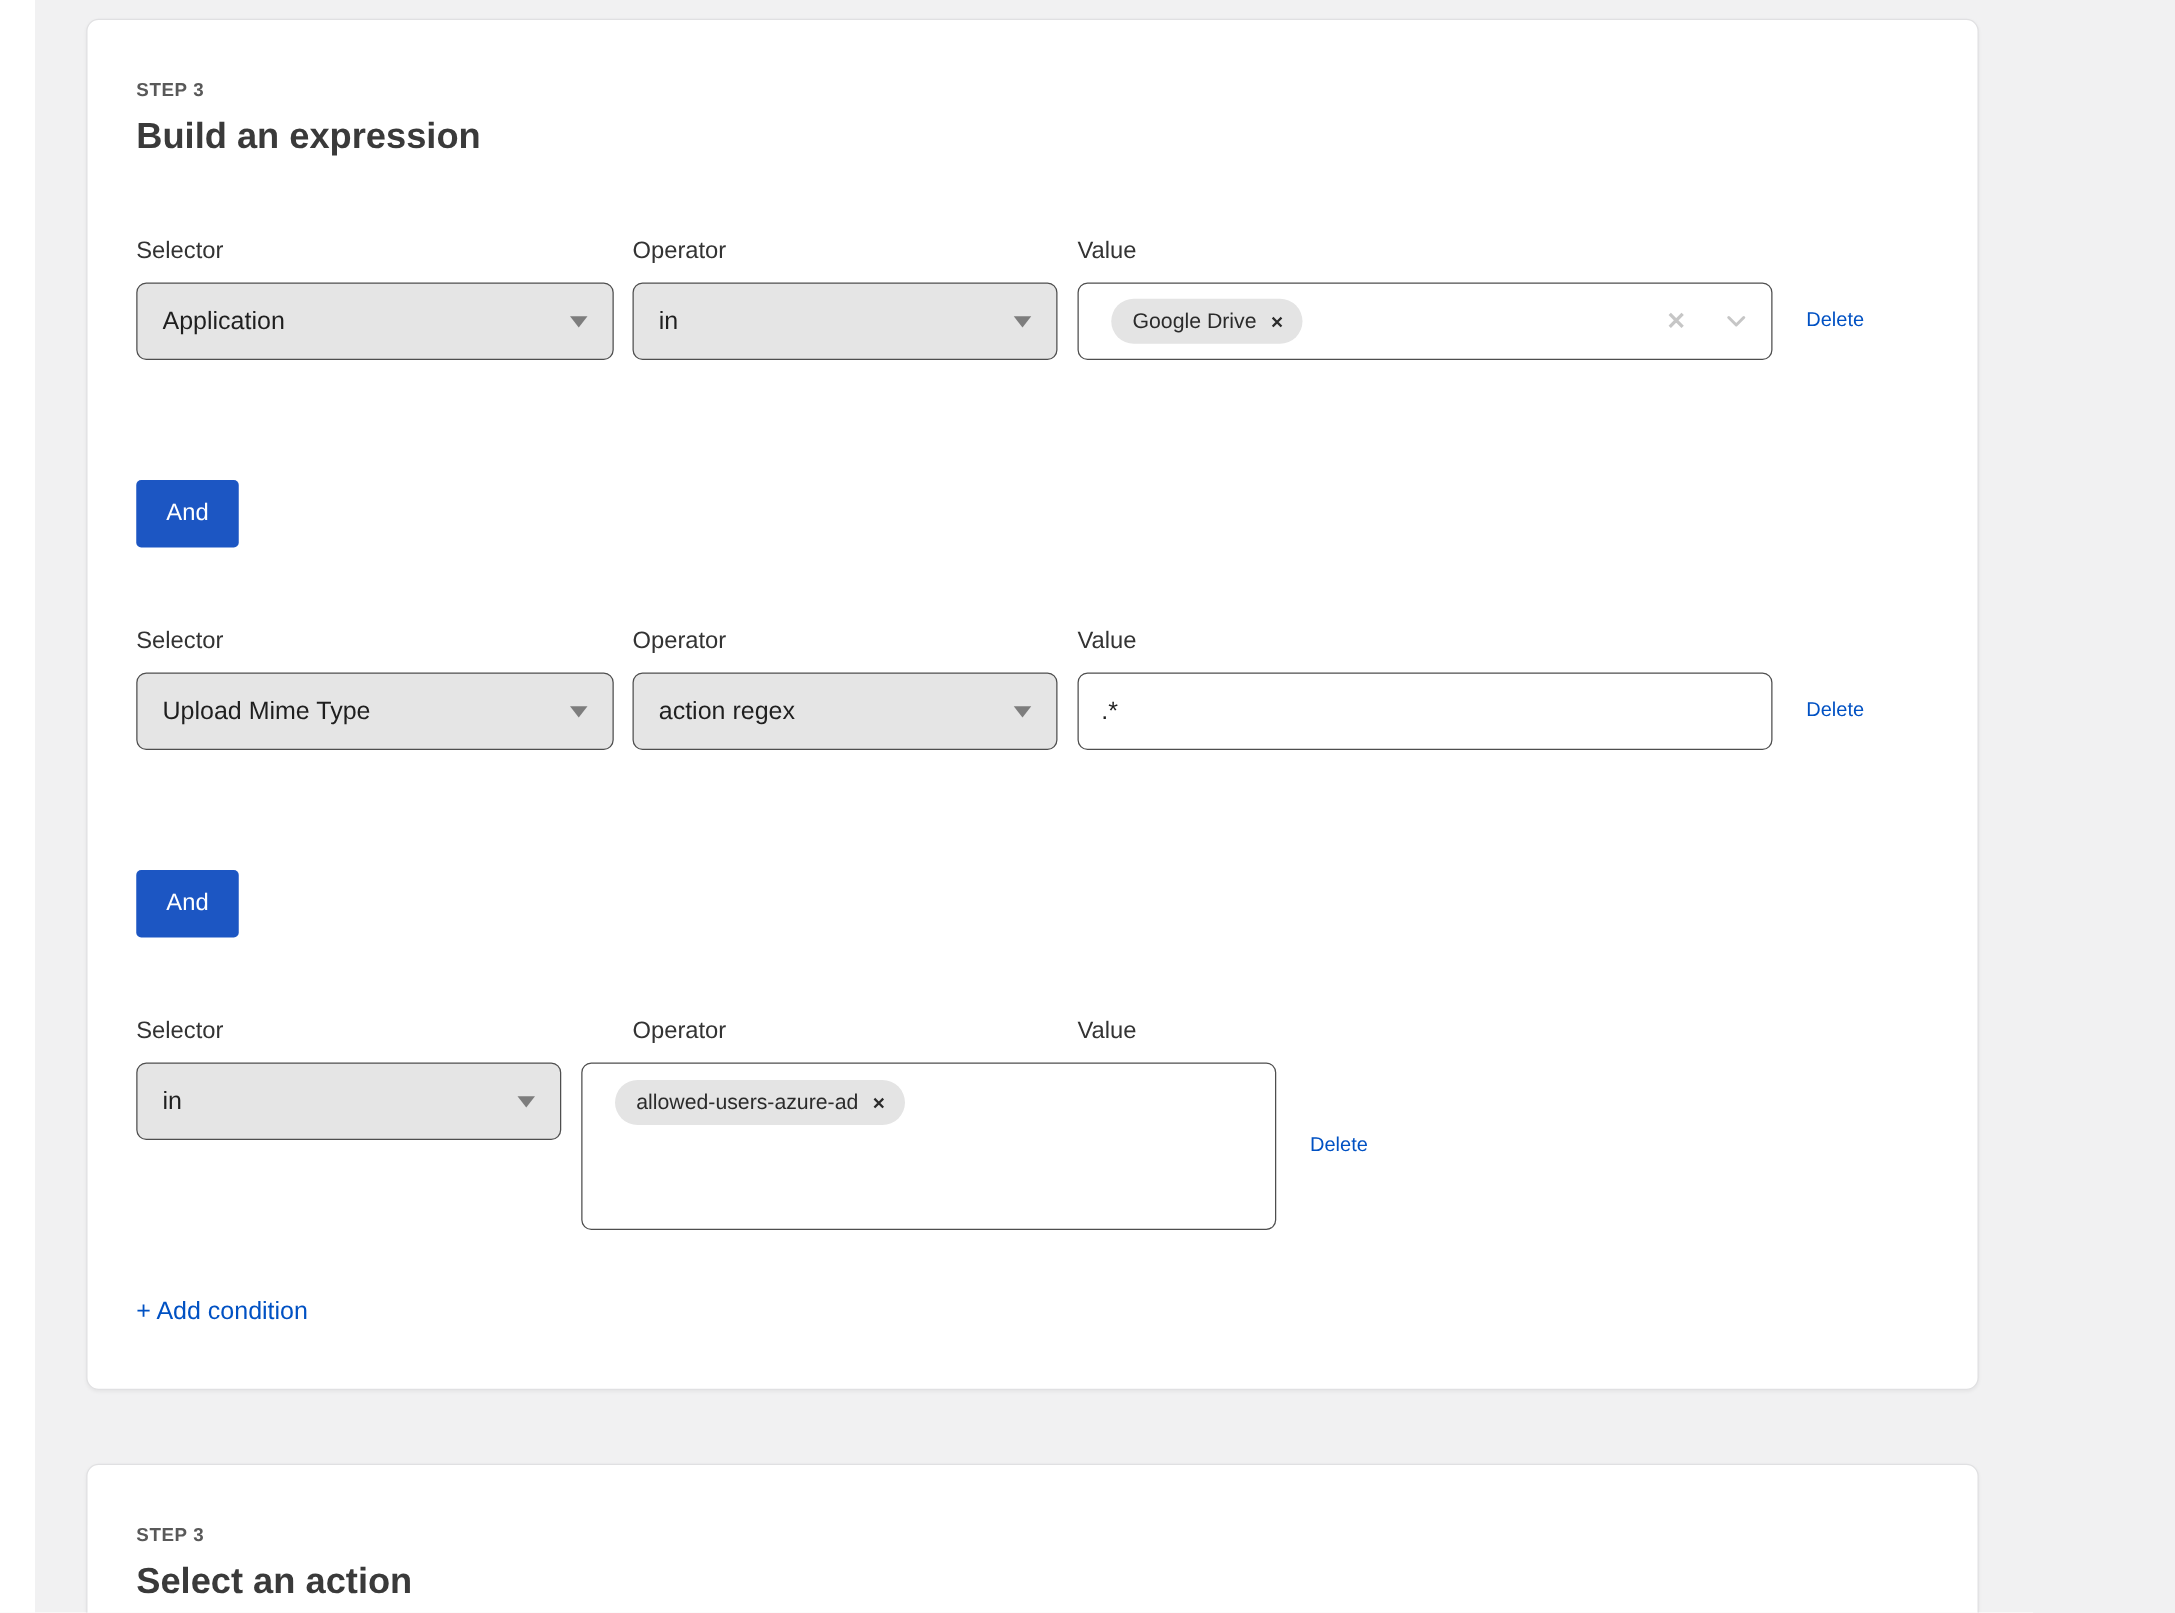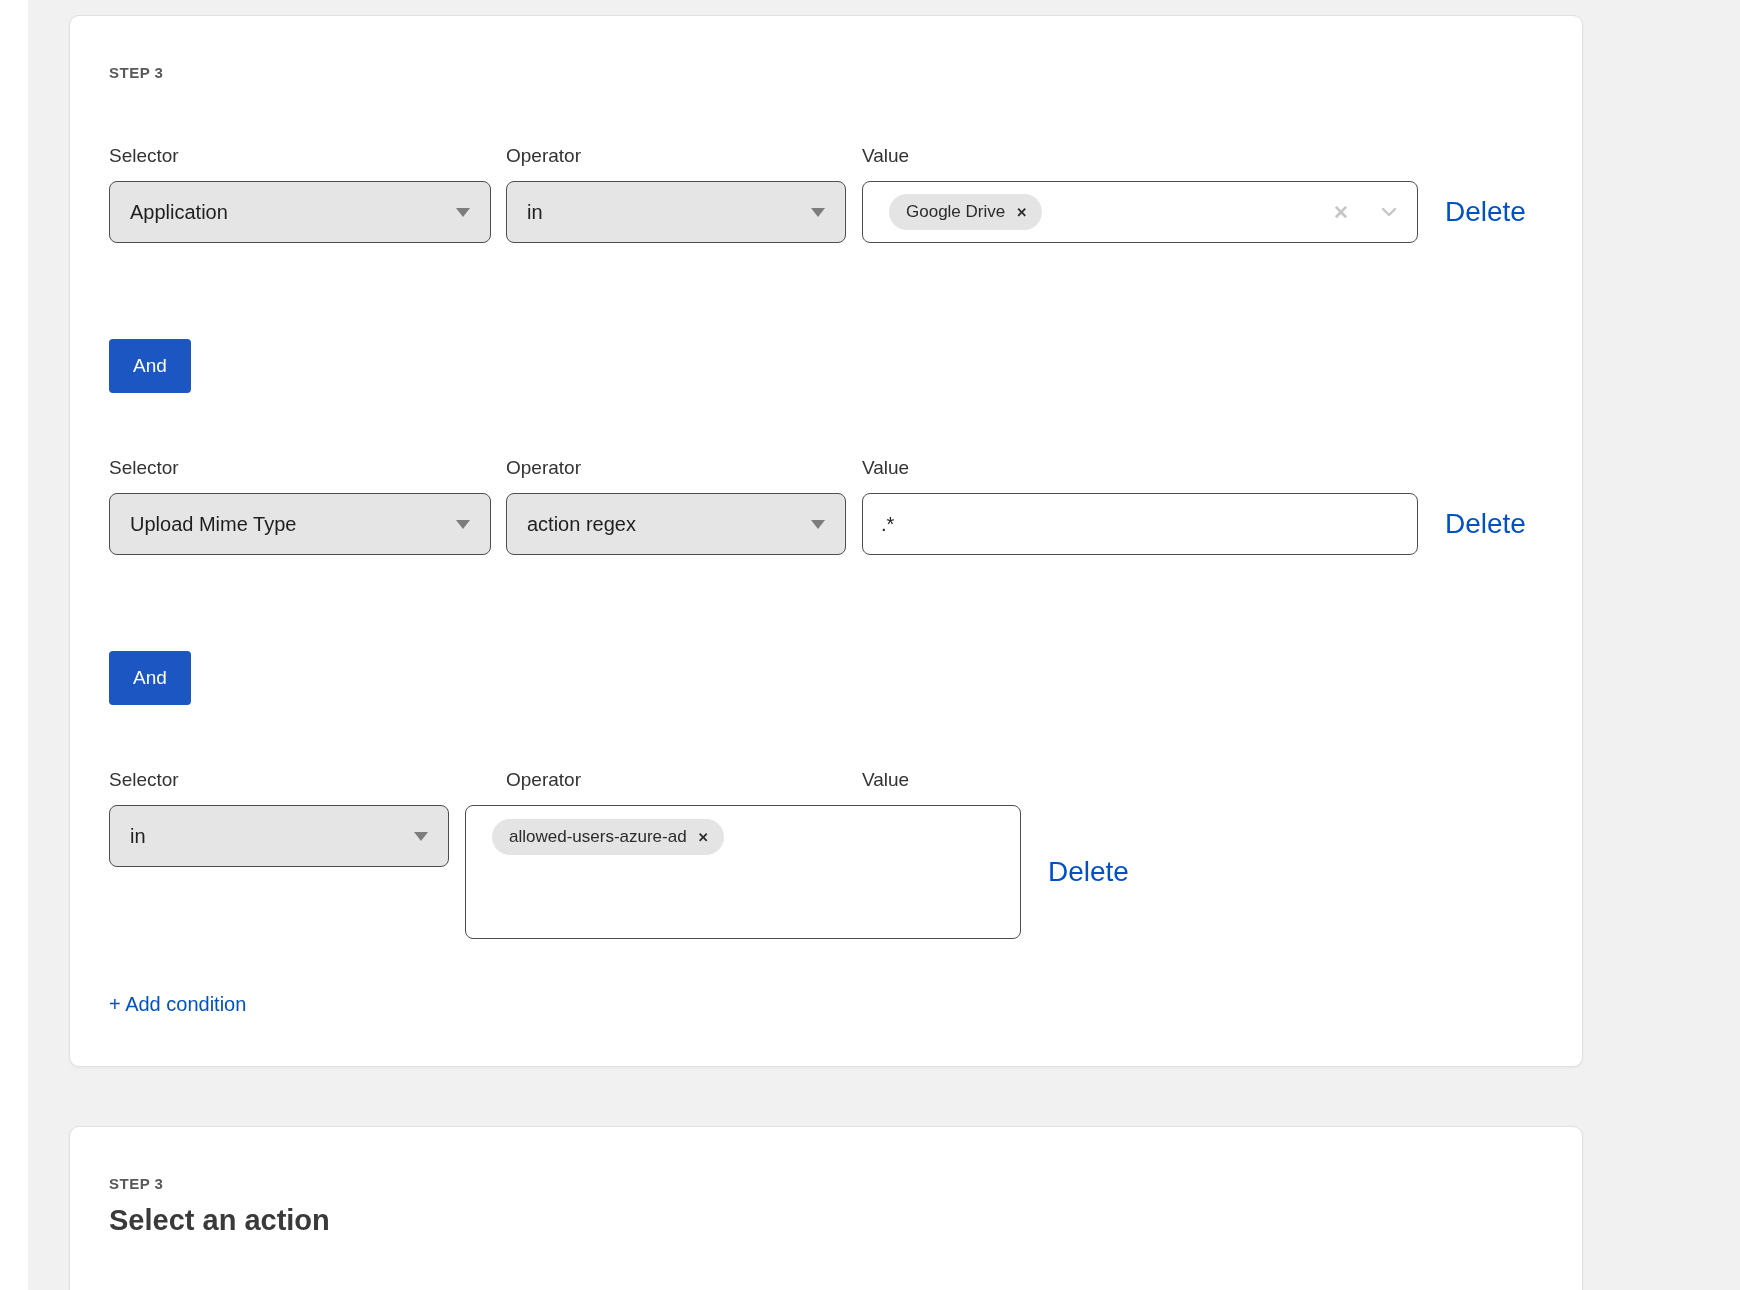--- a/index.html
+++ b/index.html
@@ -107,21 +107,21 @@
     padding: 0 18px;
     font-family: "Liberation Sans", sans-serif;
     font-size: 20px; color: #1f1f1f;
     outline: none;
     background: #ffffff;
   }
 
   .cell-delete { display: flex; align-items: center; height: 62px; }
   .cell-delete.tall { height: 134px; }
   .link {
-    color: #0051c3; font-size: 28px; text-decoration: none; cursor: pointer;
+    color: #0051c3; font-size: 16px; text-decoration: none; cursor: pointer;
   }
 
   .and-row { margin-top: 96px; }
   .and-btn {
     width: 82px; height: 54px;
     background: #1c56c3;
     border: none; border-radius: 4px;
     color: #ffffff; font-size: 19px;
     font-family: "Liberation Sans", sans-serif;
     display: flex; align-items: center; justify-content: center;
@@ -130,20 +130,21 @@
 
   .add-condition { margin-top: 54px; display: inline-block; font-size: 20px; }
 </style>
 </head>
 <body>
 
 <div class="left-gutter"></div>
 
 <div class="card card-step2">
   <div class="step-label">STEP 3</div>
+  <div class="card-title">Build an expression</div>
 
   
   <div class="row-group">
     <div class="headers-row">
       <div class="h-selector field-label">Selector</div>
       <div class="h-operator field-label">Operator</div>
       <div class="h-value field-label">Value</div>
     </div>
     <div class="fields-row">
       <div class="select-box w-selector">

